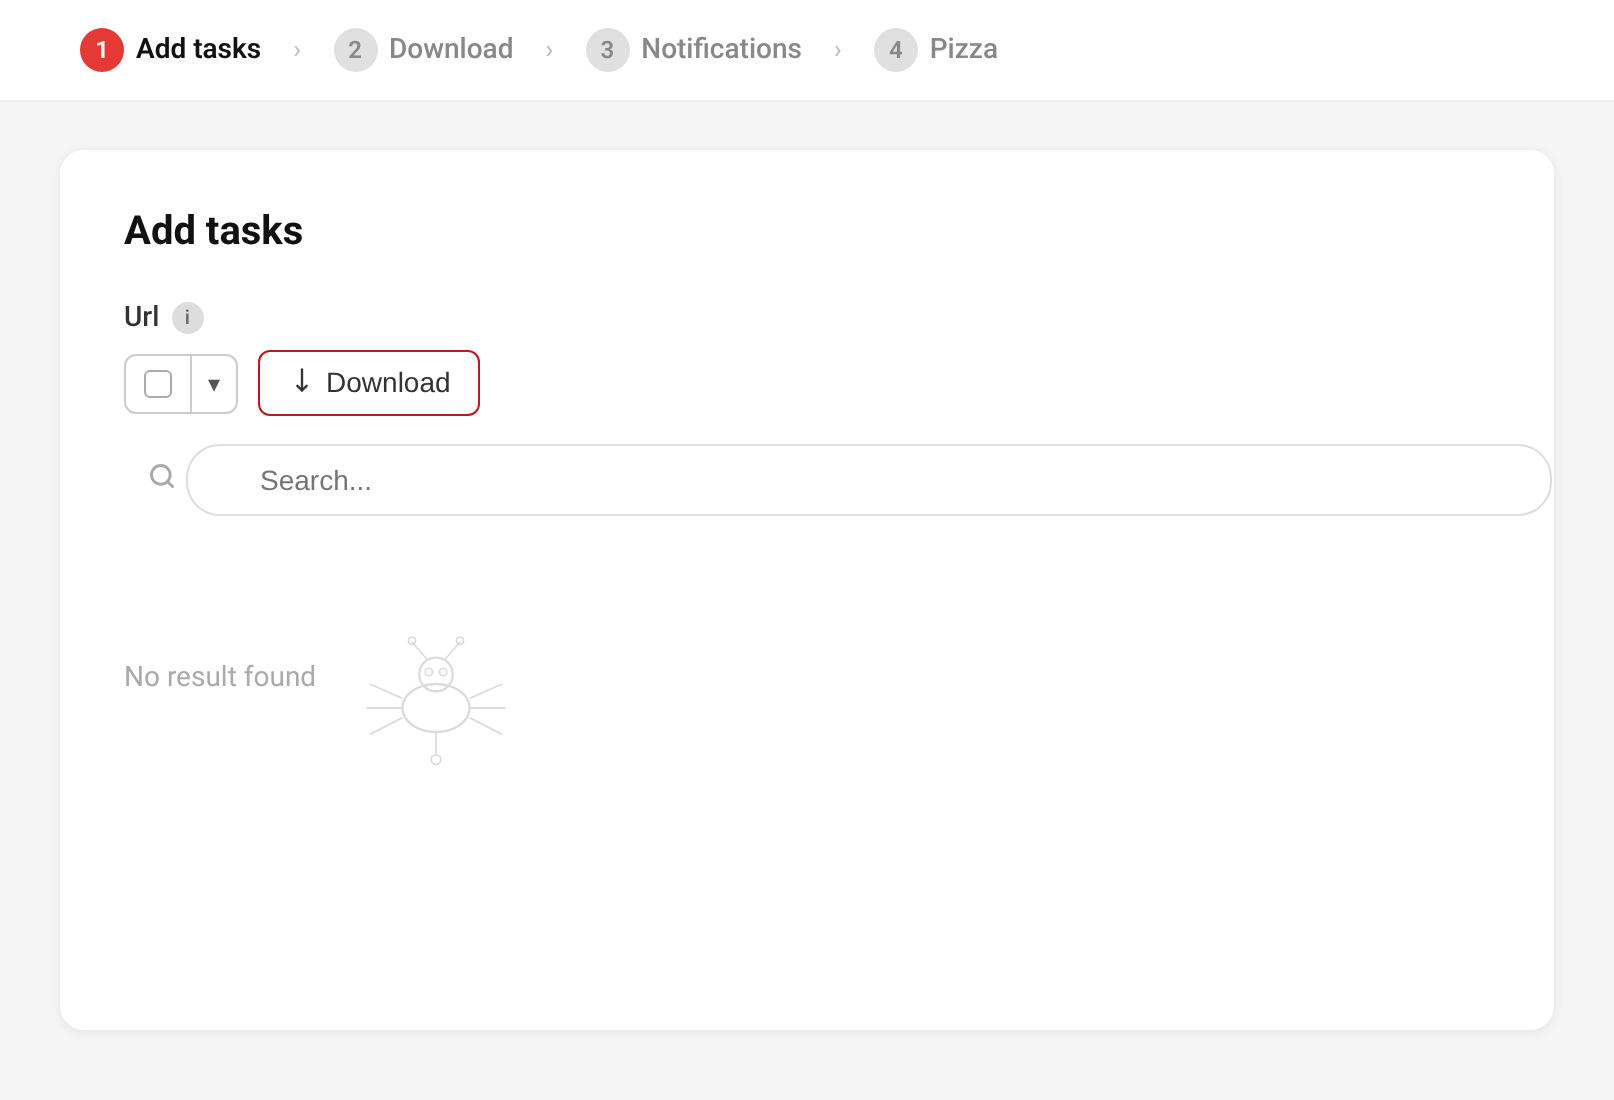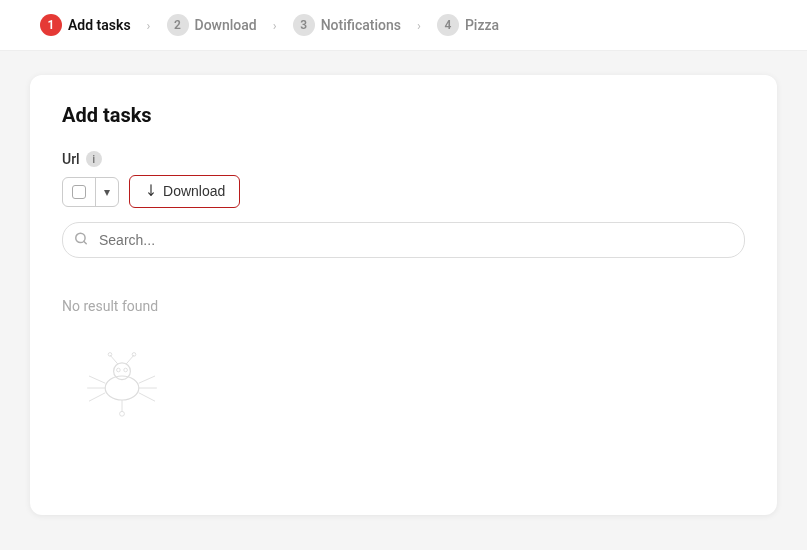--- a/index.html
+++ b/index.html
@@ -211,26 +211,27 @@
     }
     .search-input {
       width: 100%;
       border: 1px solid #ddd;
       border-radius: 17px;
       padding: 9px 14px 9px 36px;
       font-size: 14px;
       color: #555;
       outline: none;
       background: #fff;
+      margin-left: 31px;
     }
 
     
     .empty-state {
       display: flex;
-      flex-direction: column;
+      align-items: center;
       padding-top: 10px;
     }
     .empty-text {
       font-size: 14px;
       color: #aaa;
       margin-bottom: 18px;
     }
 
     
     .illustration {

